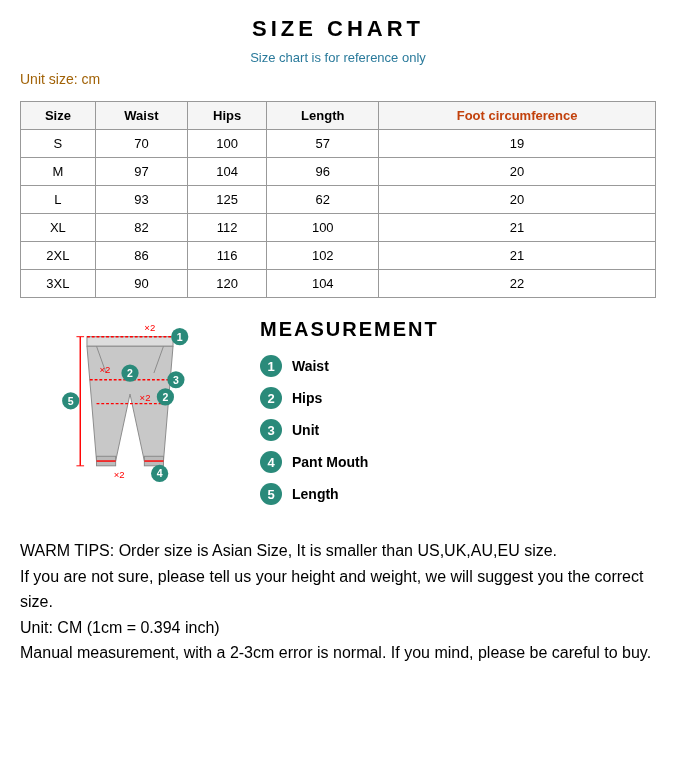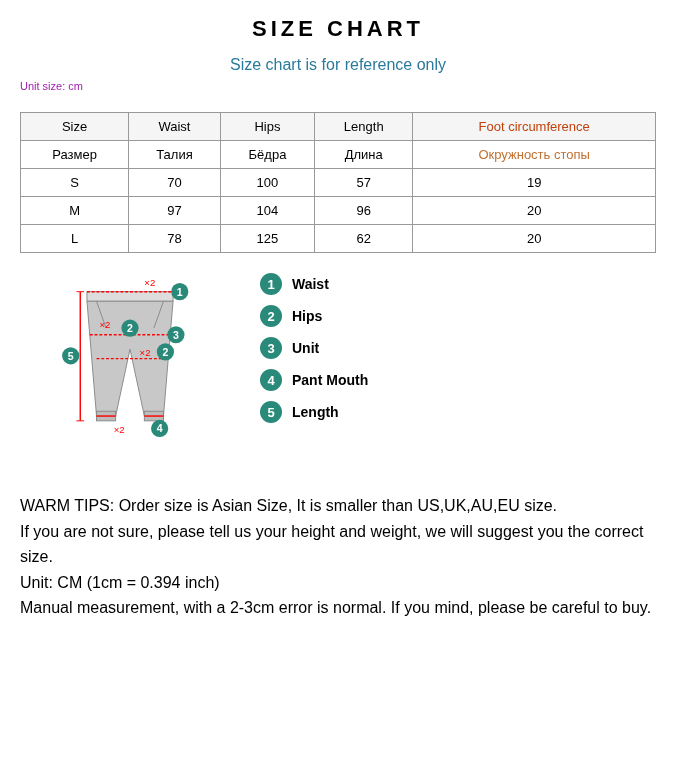--- a/index.html
+++ b/index.html
@@ -10,48 +10,48 @@
       min-height: 782px;
       padding: 16px 20px;
       font-size: 13px;
       color: #000;
     }
     .page-title {
       text-align: center;
       font-size: 22px;
       font-weight: bold;
       letter-spacing: 4px;
-      margin-bottom: 14px;
+      margin-bottom: 8px;
       color: #000;
     }
     .subtitle {
       text-align: center;
-      font-size: 16px;
+      font-size: 13px;
       color: #2a7a9b;
       margin-bottom: 6px;
     }
     .unit-label {
-      color: #a21caf;
-      font-size: 11px;
-      margin-bottom: 20px;
+      color: #a16207;
+      font-size: 14px;
+      margin-bottom: 14px;
     }
     table {
       width: 100%;
       border-collapse: collapse;
       margin-bottom: 10px;
     }
     table th, table td {
       border: 1px solid #999;
       text-align: center;
       padding: 6px 4px;
       font-size: 13px;
     }
     .header-row th {
       background: #f5f5f5;
-      font-weight: normal;
+      font-weight: bold;
       color: #000;
       margin-top: 48px;
     }
     .header-row th:last-child {
       color: #c2410c;
     }
     .cyrillic-row td {
       font-style: normal;
       color: #000;
     }
@@ -131,50 +131,64 @@
 
 <table>
   <thead>
     <tr class="header-row">
       <th>Size</th>
       <th>Waist</th>
       <th>Hips</th>
       <th>Length</th>
       <th>Foot circumference</th>
     </tr>
-    <tr class="cyrillic-row">
-      <td>Размер</td>
-      <td>Талия</td>
-      <td>Бёдра</td>
-      <td>Длина</td>
-      <td style="color:#c07030;">Окружность стопы</td>
-    </tr>
   </thead>
   <tbody id="table-body">
   <tr class="data-row">
         <td>S</td>
         <td>70</td>
         <td>100</td>
         <td>57</td>
         <td>19</td>
       </tr>
       <tr class="data-row">
         <td>M</td>
         <td>97</td>
         <td>104</td>
         <td>96</td>
         <td>20</td>
       </tr>
       <tr class="data-row">
         <td>L</td>
-        <td>78</td>
+        <td>93</td>
         <td>125</td>
         <td>62</td>
         <td>20</td>
       </tr>
+      <tr class="data-row">
+        <td>XL</td>
+        <td>82</td>
+        <td>112</td>
+        <td>100</td>
+        <td>21</td>
+      </tr>
+      <tr class="data-row">
+        <td>2XL</td>
+        <td>86</td>
+        <td>116</td>
+        <td>102</td>
+        <td>21</td>
+      </tr>
+      <tr class="data-row">
+        <td>3XL</td>
+        <td>90</td>
+        <td>120</td>
+        <td>104</td>
+        <td>22</td>
+      </tr>
     </tbody>
 </table>
 
 <div class="measurement-section">
 
   <div class="diagram">
     <svg viewBox="0 0 200 230" xmlns="http://www.w3.org/2000/svg">
 
       <rect x="55" y="30" width="90" height="10" fill="#ddd" stroke="#888" stroke-width="1"></rect>
 
@@ -222,20 +236,21 @@
       <text x="131" y="177" text-anchor="middle" fill="white" font-size="11" font-weight="bold">4</text>
 
       <text x="83" y="178" fill="red" font-size="10">×2</text>
 
       <circle cx="38" cy="97" r="9" fill="#2a8a7a"></circle>
       <text x="38" y="101" text-anchor="middle" fill="white" font-size="11" font-weight="bold">5</text>
     </svg>
   </div>
 
   <div class="measurement-legend">
+    <h2>MEASUREMENT</h2>
     <div id="legend-items">
         <div class="legend-item">
     <div class="legend-circle">1</div>
     <span class="legend-text">Waist</span>
   </div>
         <div class="legend-item">
     <div class="legend-circle">2</div>
     <span class="legend-text">Hips</span>
   </div>
         <div class="legend-item">

